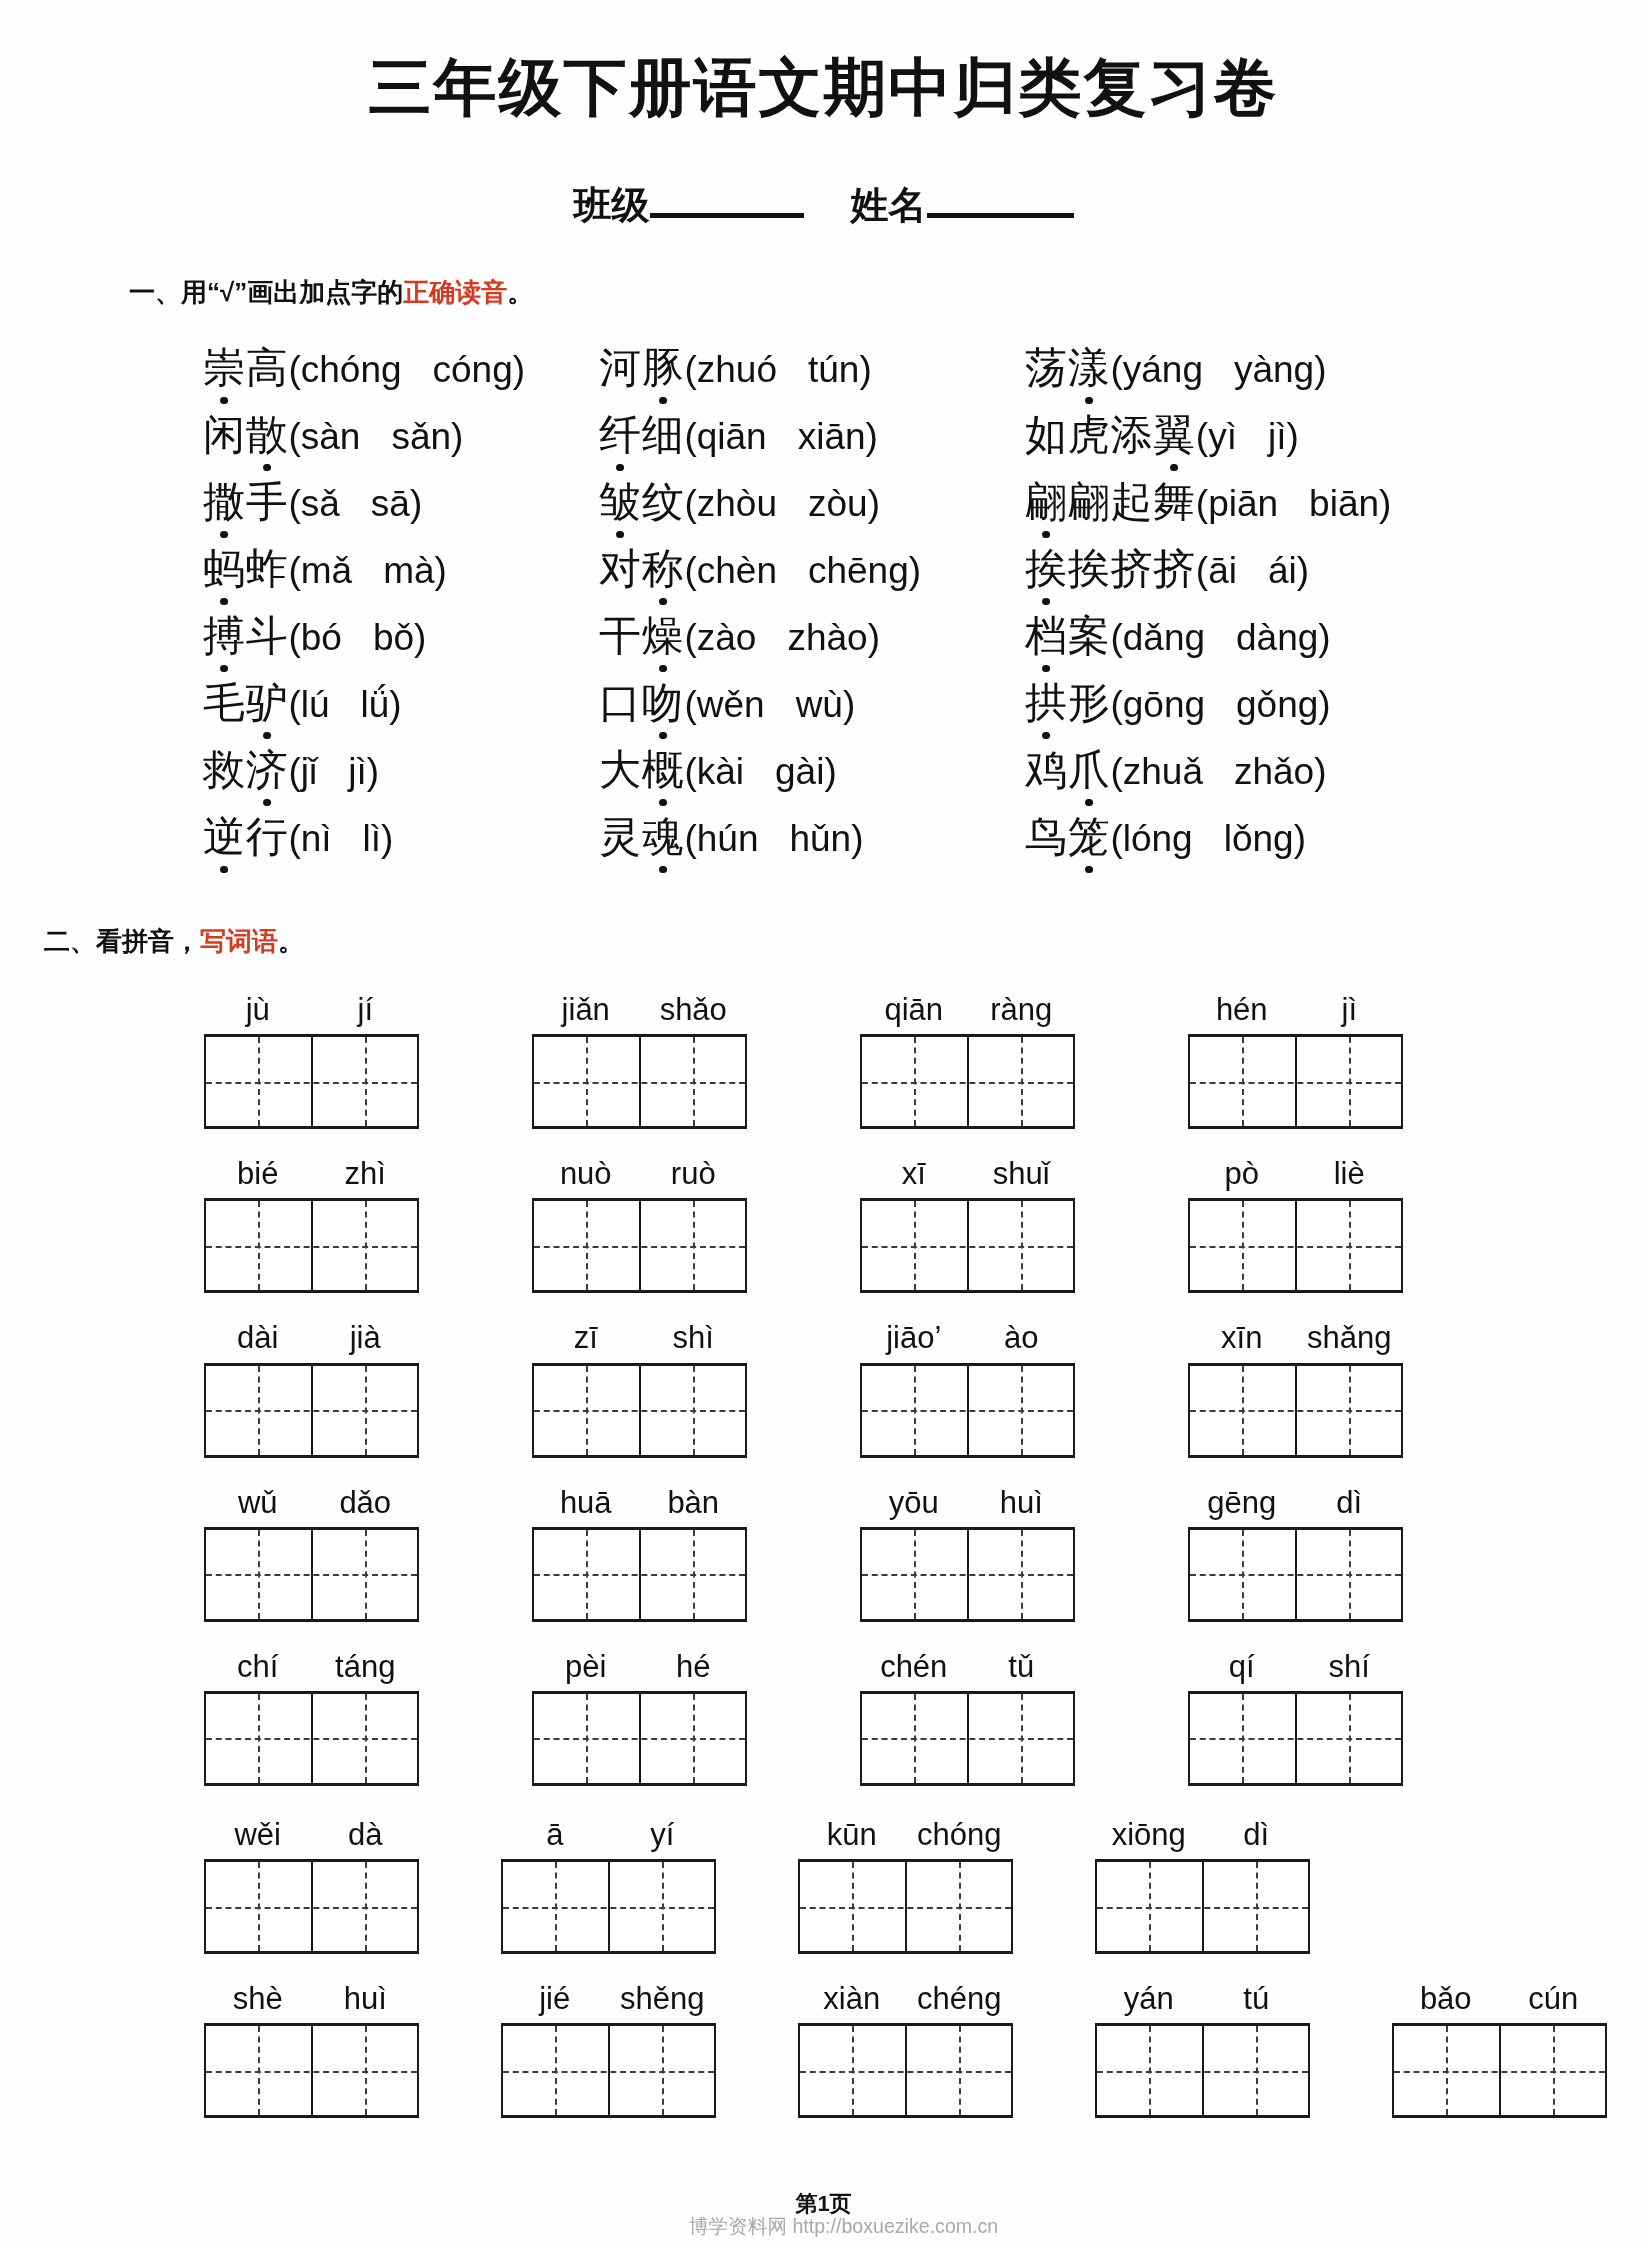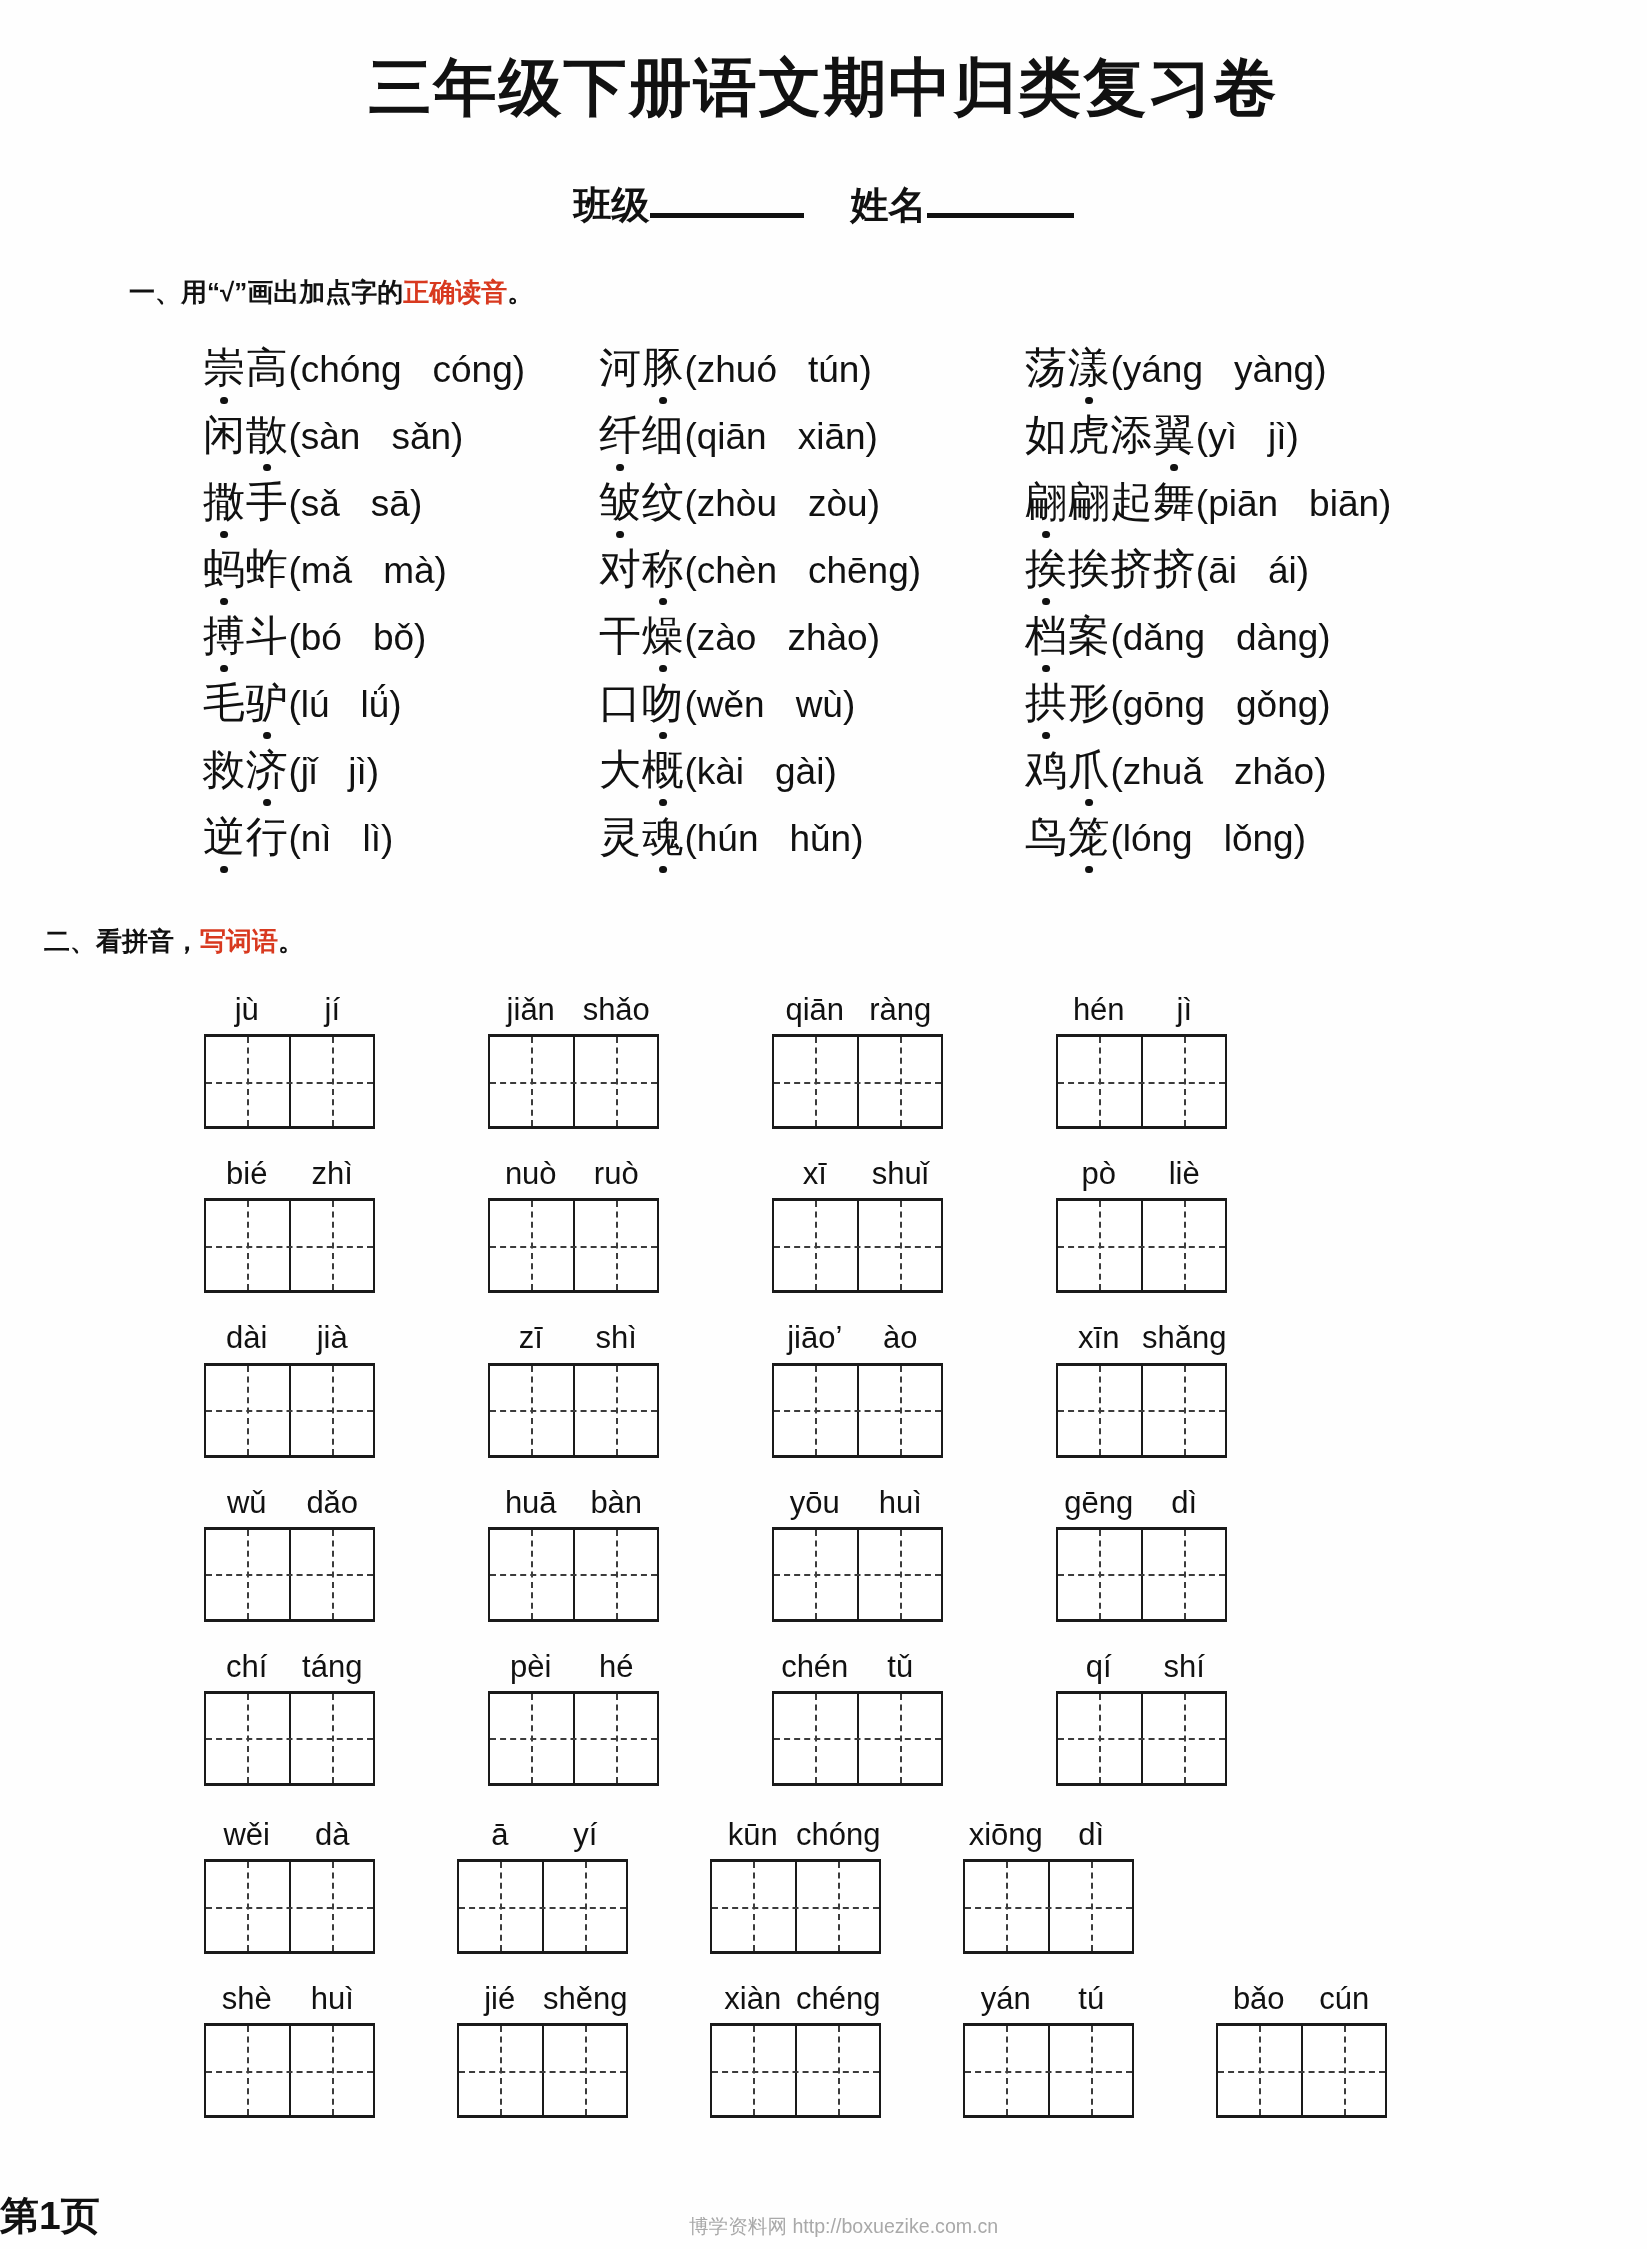--- a/index.html
+++ b/index.html
@@ -75,21 +75,21 @@
   
   .s2-rows{margin-top:33px;}
   .s2-row{
     margin-left:204px;
     display:flex;
     gap:113px;
     margin-bottom:22px;
   }
   .s2-row.five{gap:82px;margin-left:204px;}
   .s2-row.gap-top{margin-top:26px;}
-  .s2-item{width:171px;flex:0 0 auto;}
+  .s2-item{width:215px;flex:0 0 auto;}
   .pyrow{
     display:flex;
     font-size:31px;
     height:38px;
     align-items:flex-end;
     margin-bottom:9.2px;
     line-height:1;
   }
   .pyrow span{flex:1;text-align:center;white-space:nowrap;}
   .gbox{
@@ -122,21 +122,22 @@
     position:absolute;
     top:2213px;left:689px;
     font-size:19.6px;
     color:#a9a9a9;
     white-space:nowrap;
     z-index:1;
   }
   .footer{
     position:absolute;
     top:2189px;left:0;right:0;
-    font-size:39px;
+    text-align:center;
+    font-size:22px;
     font-weight:bold;
     z-index:2;
   }
 </style>
 </head>
 <body>
 
 <div class="sheet">
 
   <div class="title">三年级下册语文期中归类复习卷</div>

